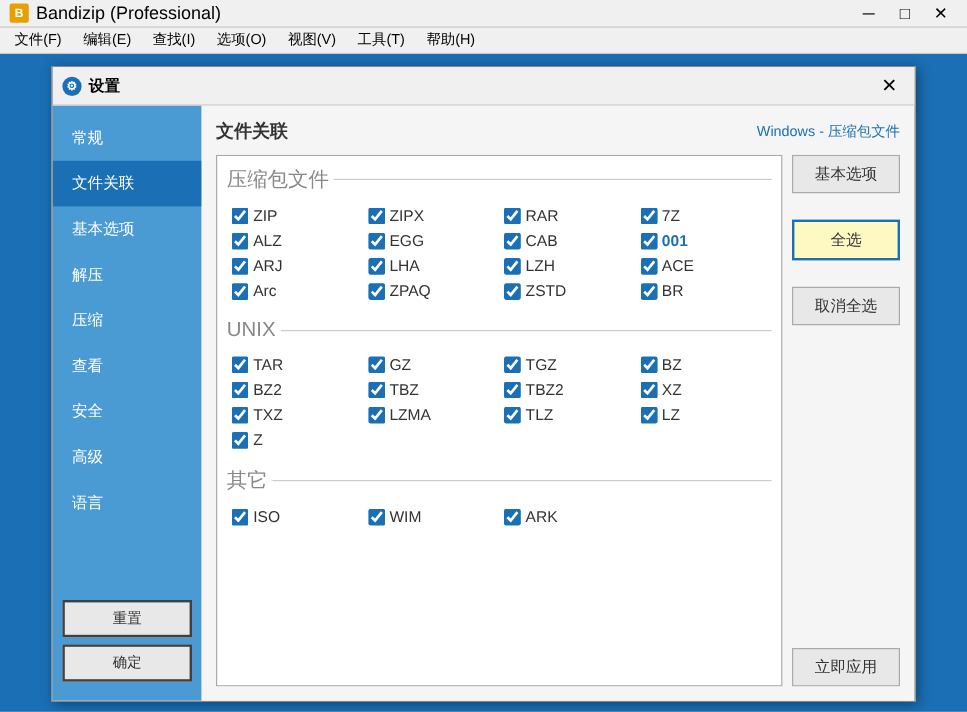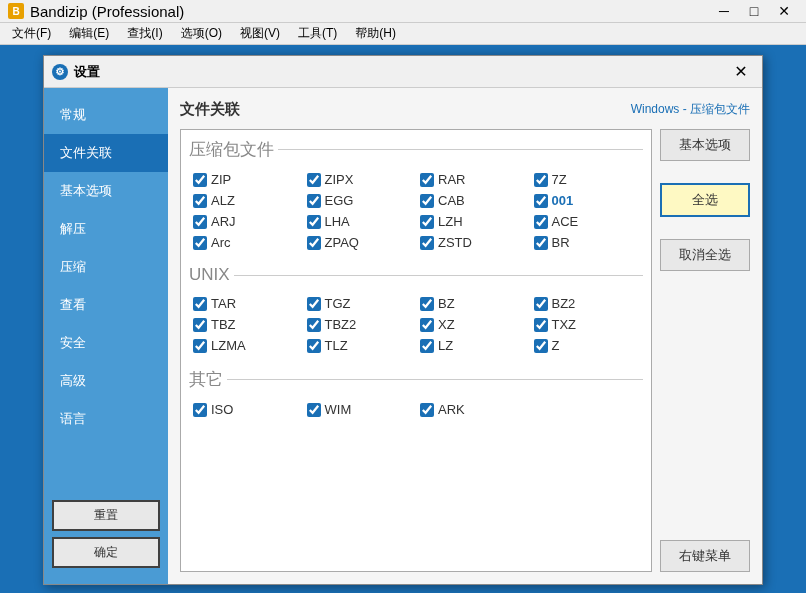--- a/index.html
+++ b/index.html
@@ -337,20 +337,21 @@
               <label class="check-item"><input type="checkbox" checked="" style=""> ACE</label>
               <label class="check-item"><input type="checkbox" checked="" style=""> Arc</label>
               <label class="check-item"><input type="checkbox" checked="" style=""> ZPAQ</label>
               <label class="check-item"><input type="checkbox" checked="" style=""> ZSTD</label>
               <label class="check-item"><input type="checkbox" checked="" style=""> BR</label>
             </div>
 
             <div class="section-label">UNIX</div>
             <div class="check-grid">
               <label class="check-item"><input type="checkbox" checked="" style=""> TAR</label>
+              <label class="check-item"><input type="checkbox" checked="" style=""> GZ</label>
               <label class="check-item"><input type="checkbox" checked="" style=""> TGZ</label>
               <label class="check-item"><input type="checkbox" checked="" style=""> BZ</label>
               <label class="check-item"><input type="checkbox" checked="" style=""> BZ2</label>
               <label class="check-item"><input type="checkbox" checked="" style=""> TBZ</label>
               <label class="check-item"><input type="checkbox" checked="" style=""> TBZ2</label>
               <label class="check-item"><input type="checkbox" checked="" style=""> XZ</label>
               <label class="check-item"><input type="checkbox" checked="" style=""> TXZ</label>
               <label class="check-item"><input type="checkbox" checked="" style=""> LZMA</label>
               <label class="check-item"><input type="checkbox" checked="" style=""> TLZ</label>
               <label class="check-item"><input type="checkbox" checked="" style=""> LZ</label>
@@ -364,21 +365,21 @@
               <label class="check-item"><input type="checkbox" checked="" style=""> ARK</label>
             </div>
 
           </div>
 
           <div class="right-buttons">
             <button class="right-btn">基本选项</button>
             <button class="right-btn primary">全选</button>
             <button class="right-btn">取消全选</button>
             <div style="flex:1"></div>
-            <button class="right-btn apply-btn">右键菜单</button>
+            <button class="right-btn apply-btn">立即应用</button>
           </div>
 
         </div>
       </div>
     </div>
   </div>
 
 </div>
 
 </body></html>

